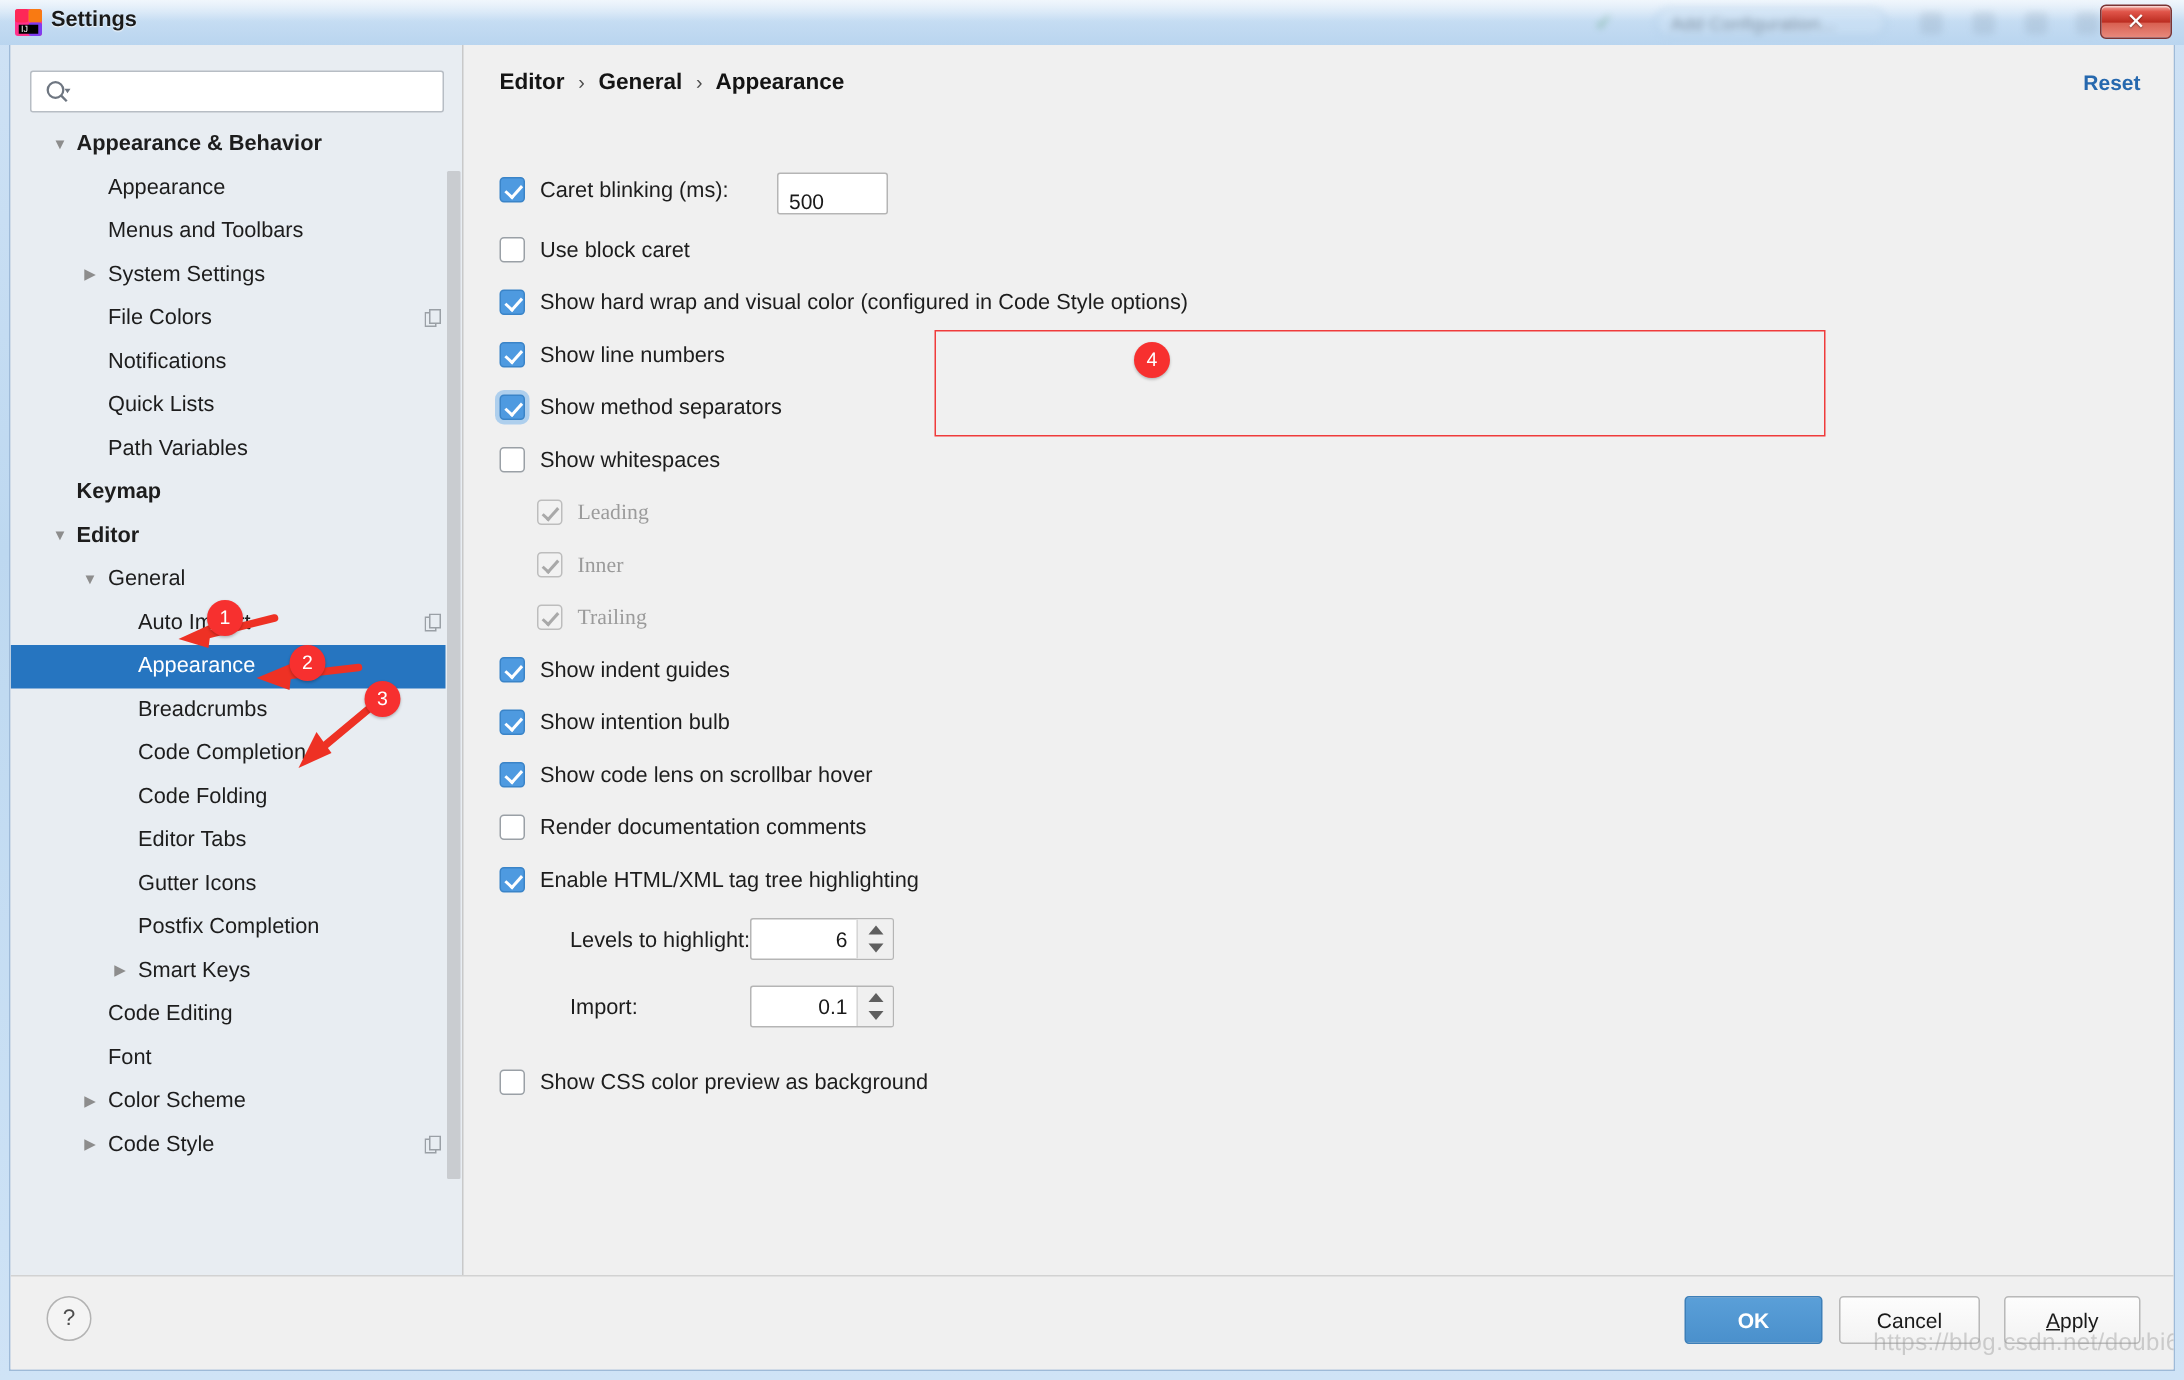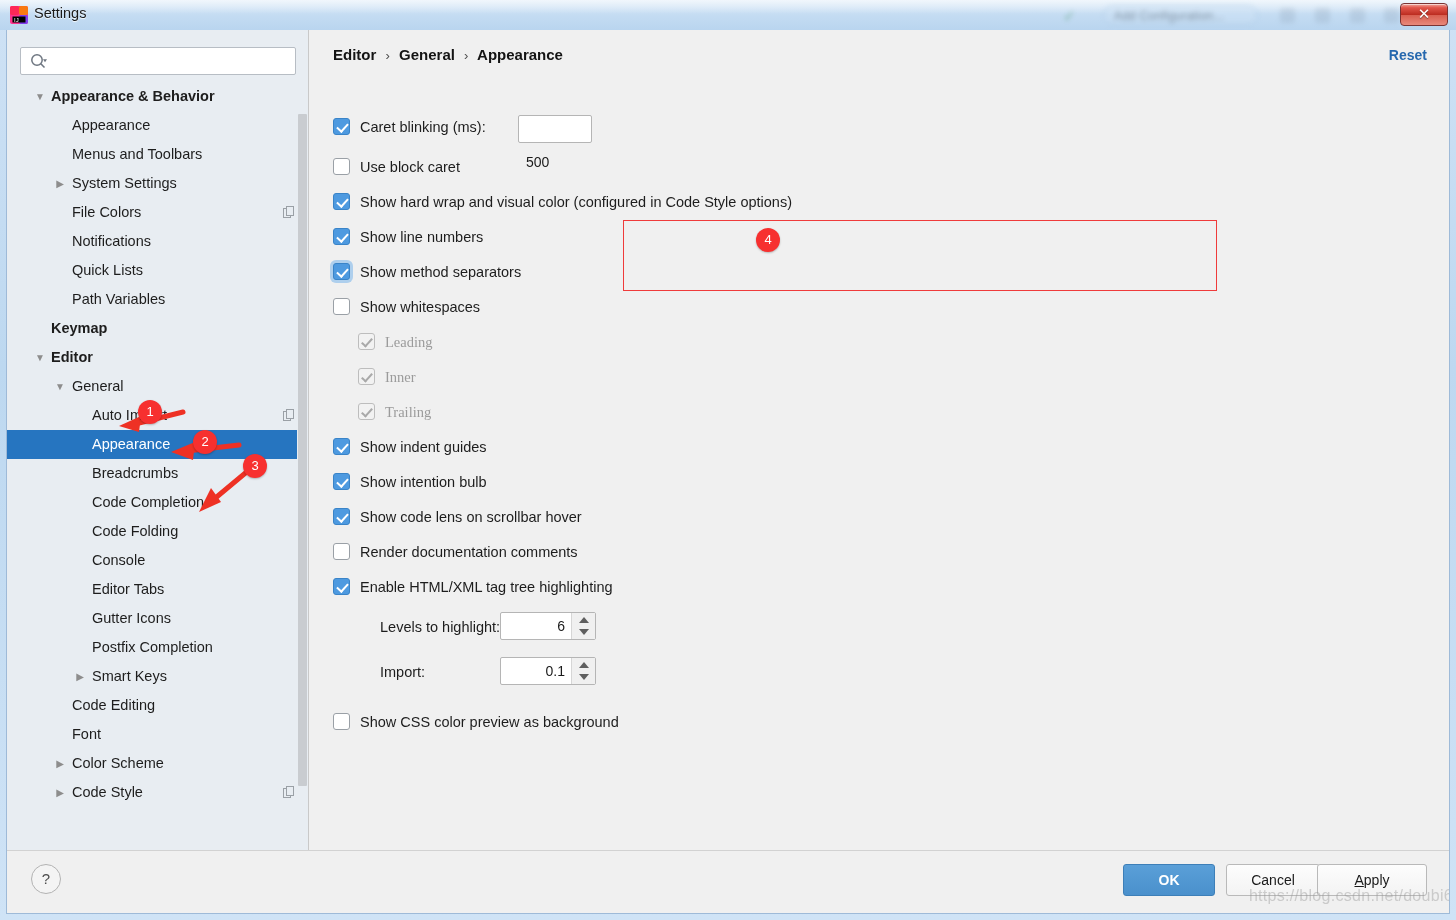--- a/index.html
+++ b/index.html
@@ -34,20 +34,21 @@
     background: linear-gradient(to bottom, rgba(255,255,255,.65), rgba(255,255,255,0));
   }
   .tb-app-icon {
     position: absolute; left: 10px; top: 6px;
     width: 18px; height: 18px;
   }
   .tb-title {
     position: absolute; left: 34px; top: 5px;
     font-size: 14.5px; color: #1a1a1a;
     text-shadow: 0 1px 1px rgba(255,255,255,.9);
+    font-weight: bold;
   }
   
   .ghost {
     position: absolute;
     filter: blur(2.6px);
     opacity: .55;
   }
   .ghost-wrench {
     left: 1063px; top: 8px; width: 16px; height: 15px;
     color: #3f8f52; font-size: 15px; line-height: 15px;
@@ -239,21 +240,20 @@
     position: absolute;
     background: #ffffff;
     border: 1px solid #b5b5b5;
     border-radius: 2px;
   }
   .textfield input {
     width: 100%; height: 100%;
     border: 0; outline: 0; background: transparent;
     font-family: inherit; font-size: 14px; color: #1a1a1a;
     padding: 18px 7px;
-    margin-top: 28px;
   }
 
   
   .spin-label {
     position: absolute;
     line-height: 22px; font-size: 14.5px; margin-left: 25px;
   }
   .spinner {
     position: absolute;
     width: 96px; height: 28px;
@@ -344,21 +344,21 @@
     border: 1px solid #3d7fb8;
     color: #ffffff;
     font-weight: bold;
   }
   .btn-plain {
     background: linear-gradient(to bottom, #fdfdfd 0%, #f3f3f3 100%);
     border: 1px solid #b9b9b9;
     color: #1a1a1a;
   }
   .btn-cancel { right: 131px; width: 94px; }
-  .btn-apply  { right: 24px;  width: 110px; }
+  .btn-apply  { right: 24px;  width: 91px; }
   .btn-apply .mn { text-decoration: underline; }
 
   .watermark {
     position: absolute; right: -2px; bottom: 8px;
     font-size: 16px;
     color: rgba(150,150,150,.42);
     letter-spacing: .3px;
     white-space: nowrap;
     pointer-events: none;
   }
@@ -464,23 +464,20 @@
           <div class="tnode d2">
             <span class="lbl">Breadcrumbs</span>
           </div>
           <div class="tnode d2">
             <span class="lbl">Code Completion</span>
           </div>
           <div class="tnode d2">
             <span class="lbl">Code Folding</span>
           </div>
           <div class="tnode d2">
-            <span class="lbl">Console</span>
-          </div>
-          <div class="tnode d2">
             <span class="lbl">Editor Tabs</span>
           </div>
           <div class="tnode d2">
             <span class="lbl">Gutter Icons</span>
           </div>
           <div class="tnode d2">
             <span class="lbl">Postfix Completion</span>
           </div>
           <div class="tnode d2">
             <span class="arrow">▶</span>

